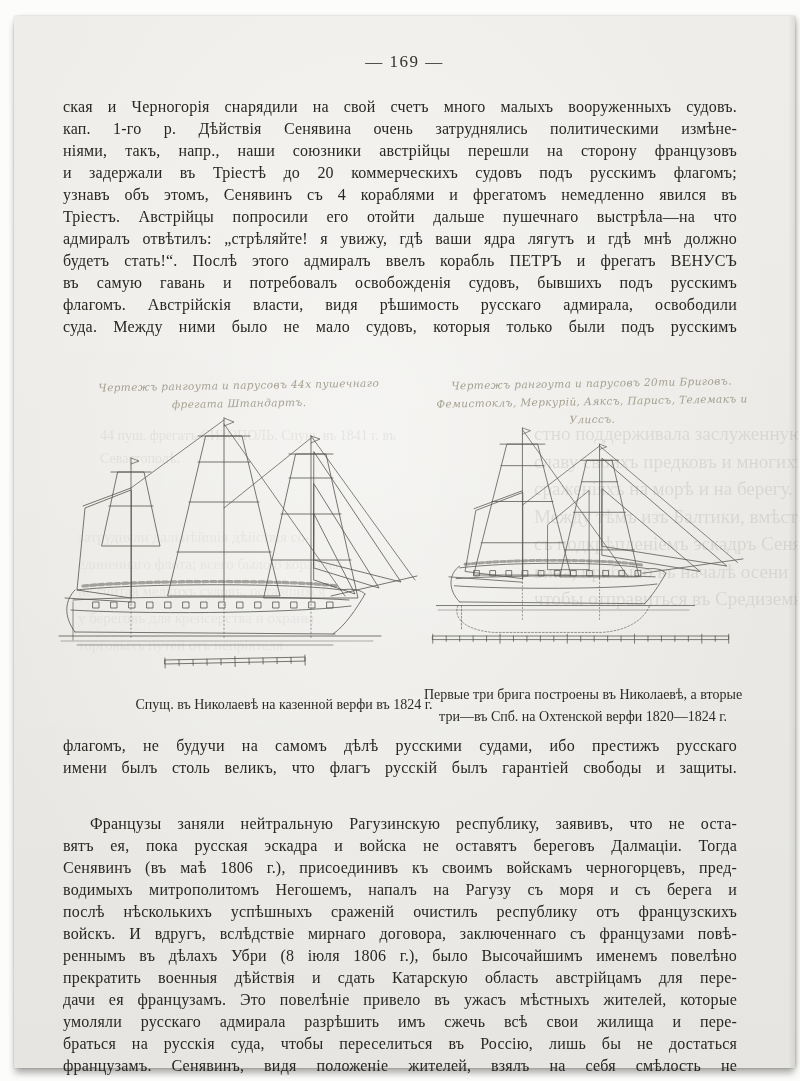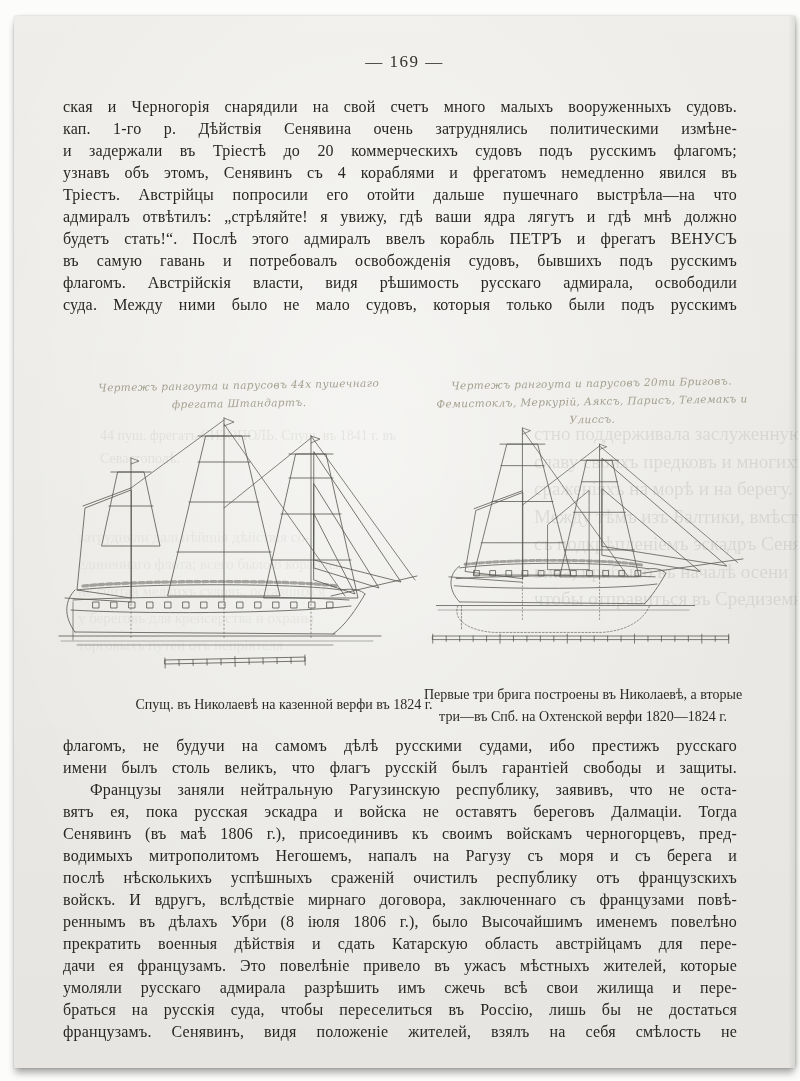--- a/index.html
+++ b/index.html
@@ -13,21 +13,21 @@
         background-image:radial-gradient(ellipse at 45% 40%, rgba(255,255,255,.5), rgba(0,0,0,0) 70%),
                          linear-gradient(to bottom, rgba(0,0,0,.015), rgba(0,0,0,.05));
         box-shadow:0 6px 7px -1px rgba(0,0,0,.32), 3px 0 5px -1px rgba(0,0,0,.15), 0 0 2px rgba(0,0,0,.15);}
   .page::after{content:"";position:absolute;right:0;top:0;bottom:0;width:7px;
         background:linear-gradient(to right, rgba(0,0,0,0), rgba(0,0,0,.07));}
   .pageno{position:absolute;top:36px;left:0;width:100%;text-align:center;
         font-size:17px;letter-spacing:1.5px;color:#35322d;}
   .tblock{position:absolute;left:49px;width:674px;color:var(--c-ink);
         font-size:16px;line-height:22px;letter-spacing:.2px;}
   .tline{text-align:justify;text-align-last:justify;white-space:normal;}
-  .indent-first .tline:first-child{text-indent:27px;}
+  .indent-first .tline:first-child{text-indent:27px;margin-top:34px;}
   .p-top{top:80px;}
   .p-mid{top:719px;}
   .p-bot{top:763px;}
   .figures{position:absolute;left:0;top:344px;width:781px;height:376px;}
   .figL{position:absolute;left:35px;top:0;width:380px;}
   .figR{position:absolute;left:408px;top:0;width:340px;}
   .hand{position:absolute;width:100%;text-align:center;font-family:"DejaVu Serif",serif;
         font-style:italic;font-size:10.5px;line-height:18px;color:#97927f;
         letter-spacing:.4px;opacity:.85;transform:rotate(-1deg);}
   .figL .hand{top:16px;}
@@ -70,20 +70,21 @@
         <div class="gline">сраженіяхъ на морѣ и на берегу.</div>
         <div class="gline">Между тѣмъ изъ Балтики, вмѣстѣ</div>
         <div class="gline">съ подкрѣпленіемъ эскадръ Сеня-</div>
         <div class="gline">вина, прибыло въ началѣ осени</div>
         <div class="gline">чтобы отправиться въ Средиземное.</div>
       </div>
 
     <div class="tblock p-top">
         <div class="tline">ская и Черногорія снарядили на свой счетъ много малыхъ вооруженныхъ судовъ.</div>
         <div class="tline">кап. 1-го р. Дѣйствія Сенявина очень затруднялись политическими измѣне-</div>
+        <div class="tline">ніями, такъ, напр., наши союзники австрійцы перешли на сторону французовъ</div>
         <div class="tline">и задержали въ Тріестѣ до 20 коммерческихъ судовъ подъ русскимъ флагомъ;</div>
         <div class="tline">узнавъ объ этомъ, Сенявинъ съ 4 кораблями и фрегатомъ немедленно явился въ</div>
         <div class="tline">Тріестъ. Австрійцы попросили его отойти дальше пушечнаго выстрѣла—на что</div>
         <div class="tline">адмиралъ отвѣтилъ: „стрѣляйте! я увижу, гдѣ ваши ядра лягутъ и гдѣ мнѣ должно</div>
         <div class="tline">будетъ стать!“. Послѣ этого адмиралъ ввелъ корабль ПЕТРЪ и фрегатъ ВЕНУСЪ</div>
         <div class="tline">въ самую гавань и потребовалъ освобожденія судовъ, бывшихъ подъ русскимъ</div>
         <div class="tline">флагомъ. Австрійскія власти, видя рѣшимость русскаго адмирала, освободили</div>
         <div class="tline">суда. Между ними было не мало судовъ, которыя только были подъ русскимъ</div>
       </div>
 

